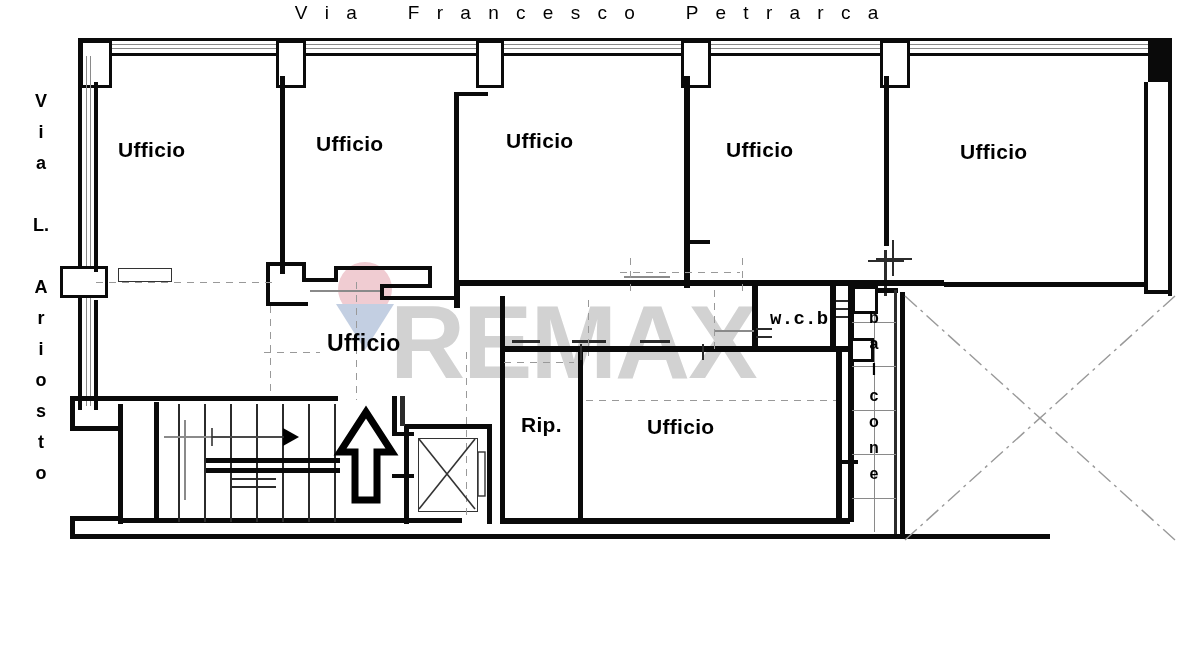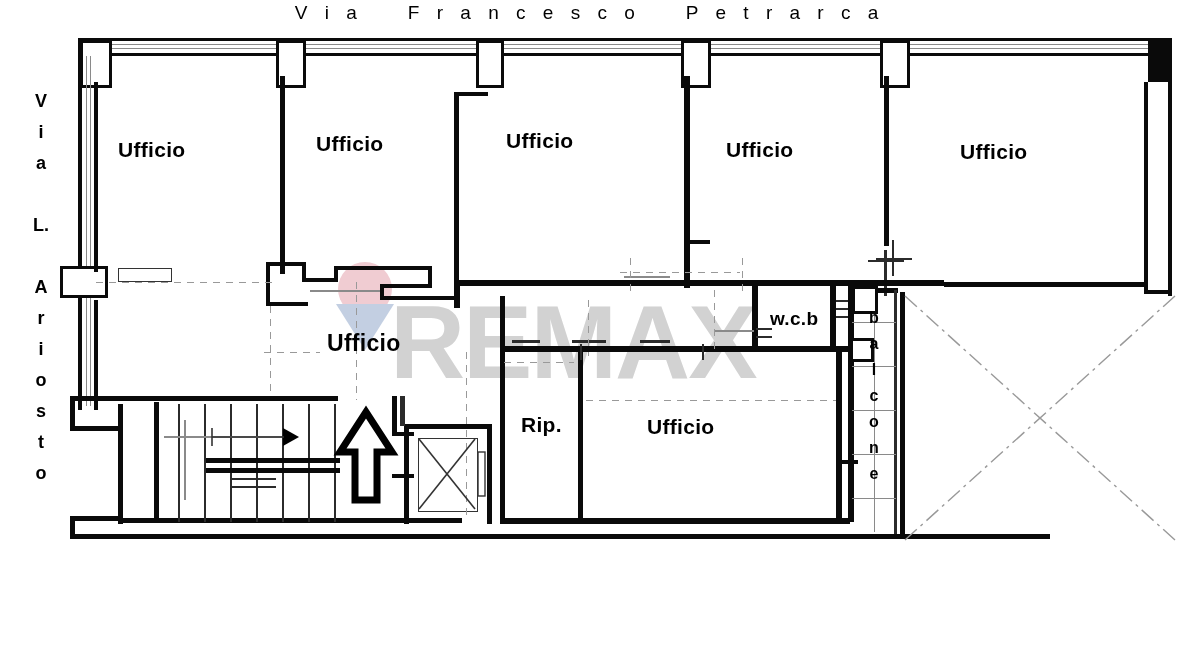--- a/index.html
+++ b/index.html
@@ -271,21 +271,21 @@
   </svg>
 
   <div class="rlabel sz21" style="left:118px; top:138px;">Ufficio</div>
   <div class="rlabel sz21" style="left:316px; top:132px;">Ufficio</div>
   <div class="rlabel sz21" style="left:506px; top:129px;">Ufficio</div>
   <div class="rlabel sz21" style="left:726px; top:138px;">Ufficio</div>
   <div class="rlabel sz21" style="left:960px; top:140px;">Ufficio</div>
   <div class="rlabel sz23" style="left:327px; top:330px;">Ufficio</div>
   <div class="rlabel sz21" style="left:521px; top:413px;">Rip.</div>
   <div class="rlabel sz21" style="left:647px; top:415px;">Ufficio</div>
-  <div class="rlabel sz19" style="left:770px; top:308px;">w.c.b</div>
+  <div class="rlabel sz19" style="left:770px; top:308px;font-family:Liberation Mono, monospace;">w.c.b</div>
 
   <div class="vlabel" style="left:865px; top:305px;">b
 a
 l
 c
 o
 n
 e</div>
 
 </div>

